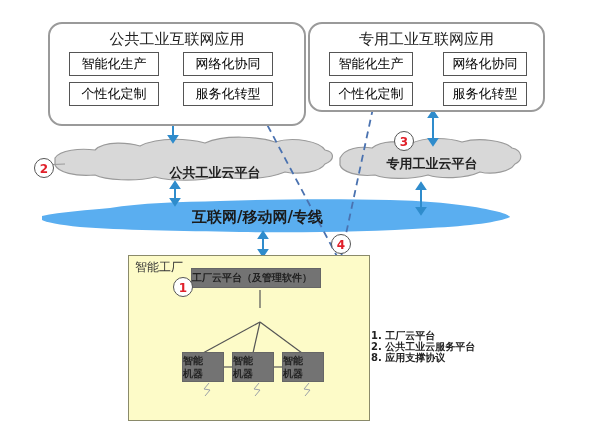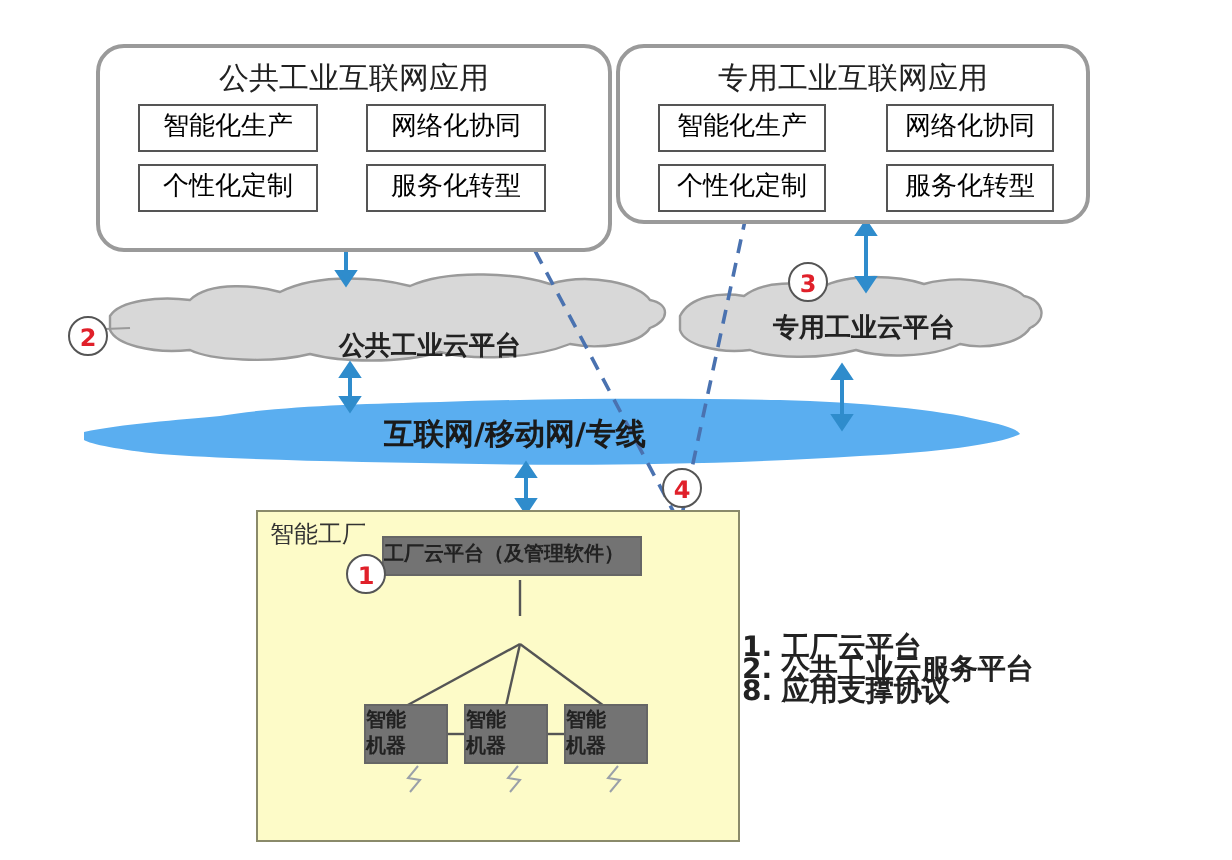--- a/index.html
+++ b/index.html
@@ -10,21 +10,21 @@
   .app-item { position:absolute; width:90px; height:24px; border:1.5px solid #555; background:#fff; box-sizing:border-box;
               font-size:13px; color:#000000; text-align:center; line-height:21px; }
   .cloud-label { position:absolute; font-size:13px; font-weight:bold; color:#222; text-align:center; }
   .net-label { position:absolute; font-size:15px; font-weight:bold; color:#1a1a1a; }
   .badge { position:absolute; width:20px; height:20px; border-radius:50%; border:1.5px solid #555; background:#fff;
            color:#e0202a; font-weight:bold; font-size:12px; text-align:center; line-height:20px; box-sizing:border-box; }
   .factory { position:absolute; left:128px; top:255px; width:242px; height:166px; background:#fdfbc8; border:1.5px solid #8a8a6a; box-sizing:border-box; }
   .factory-title { position:absolute; left:6px; top:3px; font-family:"DejaVu Serif","Liberation Serif",serif; font-size:12px; color:#333; }
   .fbox { position:absolute; background:#737373; border:1.5px solid #666; box-sizing:border-box; font-size:10px; font-weight:bold; color:#222;
           }
-  .legend { position:absolute; left:371px; top:319px; font-size:14px; font-weight:bold; color:#222; line-height:11px; }
+  .legend { position:absolute; left:371px; top:330px; font-size:10px; font-weight:bold; color:#222; line-height:11px; }
   .legend div { white-space:nowrap; }
   svg.layer { position:absolute; left:0; top:0; }
 </style>
 </head>
 <body>
 
 <svg class="layer" width="616" height="430" viewBox="0 0 616 430">
 
   <path d="M55,158 C60,150 80,148 95,150 C105,140 130,143 140,146 C160,136 190,139 205,143 C225,134 260,137 275,142 C295,136 320,142 325,150 C335,152 335,160 325,164 C320,172 300,175 285,172 C265,180 235,180 220,176 C200,182 170,181 155,177 C135,182 105,180 95,175 C75,177 58,172 55,165 Z" fill="#d8d8d8" stroke="#9a9a9a" stroke-width="1.2"></path>
   <path d="M40,165 L65,164" stroke="#9a9a9a" stroke-width="1" fill="none"></path>

